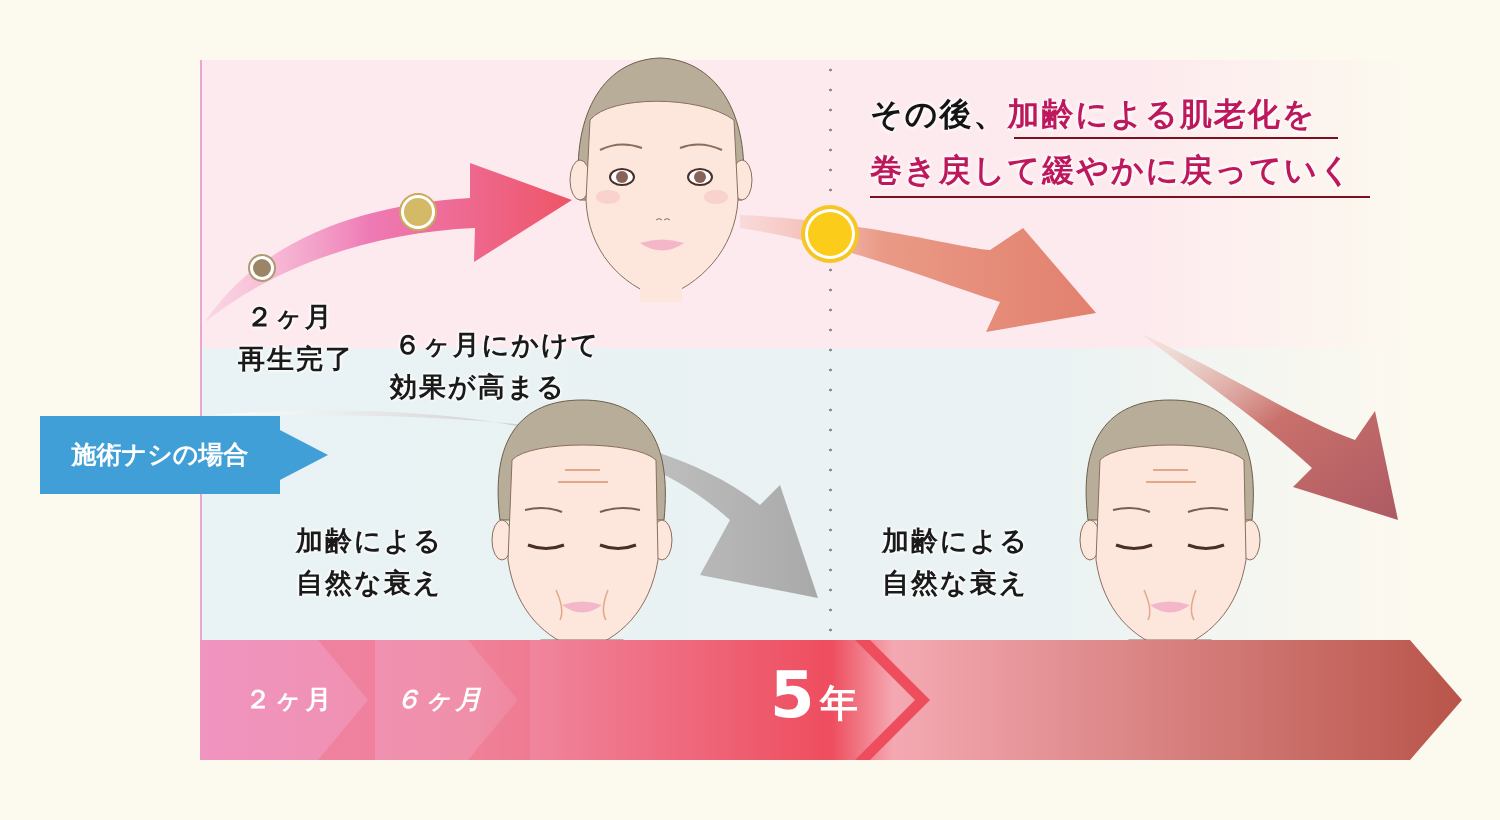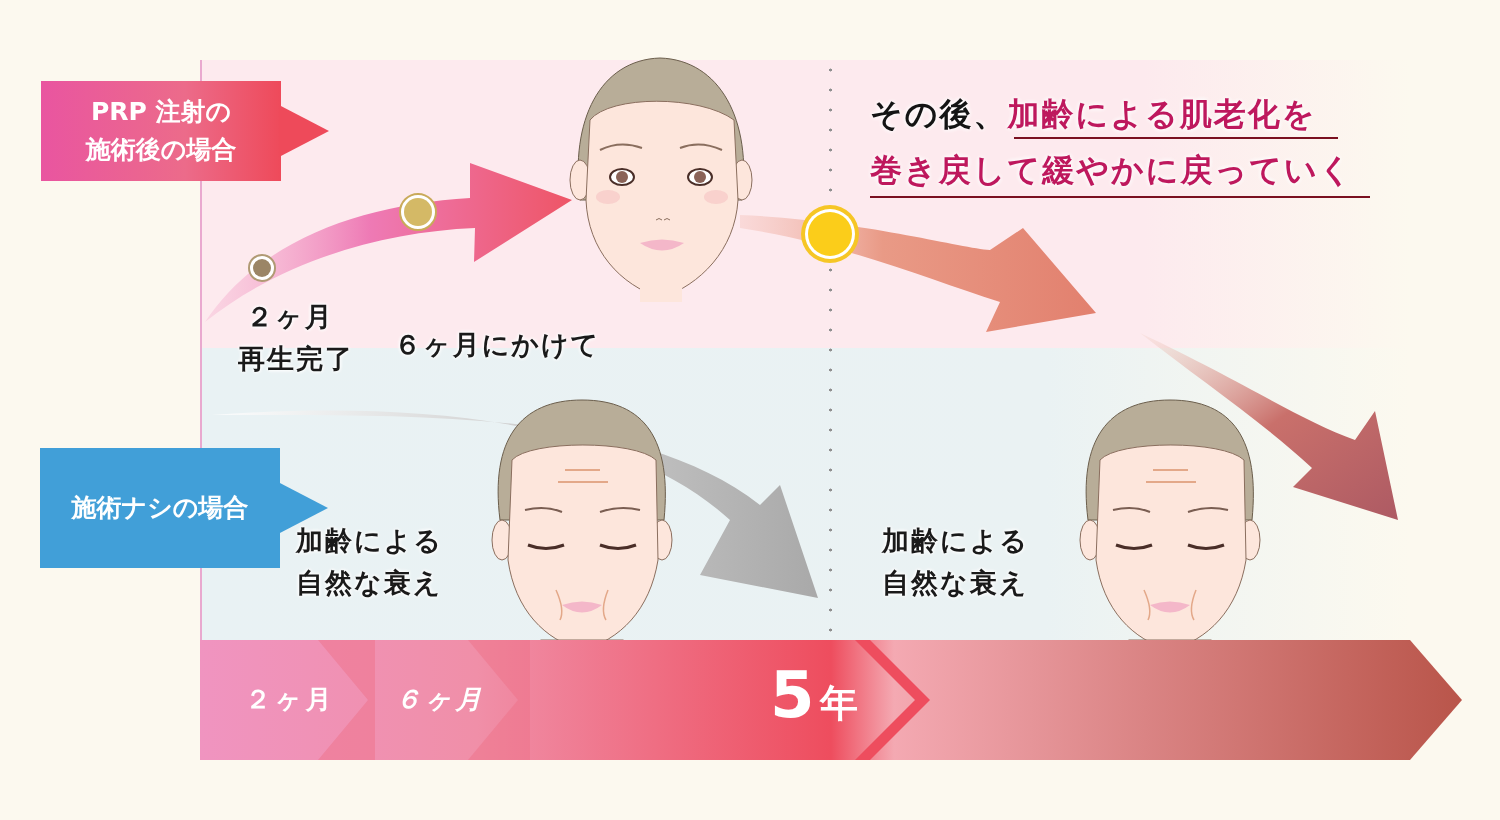--- a/index.html
+++ b/index.html
@@ -23,21 +23,21 @@
     .dotted-line {
       position: absolute; left: 829px; top: 60px; width: 3px; height: 580px;
       background-image: radial-gradient(circle, #8f8f8f 1.4px, transparent 1.6px);
       background-size: 3px 20px; background-repeat: repeat-y;
     }
 
     .label-tag { position: absolute; color: #fff; font-weight: bold; font-size: 25px; line-height: 38px; text-align: center; display: flex; align-items: center; justify-content: center; }
     .label-tag .tip { position: absolute; right: -48px; top: 50%; transform: translateY(-50%); width: 0; height: 0; border-top: 26px solid transparent; border-bottom: 26px solid transparent; border-left: 50px solid; }
     .tag-prp { left: 41px; top: 81px; width: 240px; height: 100px; background: linear-gradient(90deg, #e955a0 0%, #ec6b8a 60%, #ee4a5a 100%); flex-direction: column; }
     .tag-prp .tip { border-left-color: #ee4a5a; }
-    .tag-none { left: 40px; top: 448px; width: 240px; height: 120px; background: #419fd8; }
+    .tag-none { left: 40px; top: 416px; width: 240px; height: 78px; background: #419fd8; }
     .tag-none .tip { border-left-color: #419fd8; }
 
     .callout { position: absolute; font-weight: bold; font-size: 27px; color: #1a1a1a; line-height: 42px; letter-spacing: 2px; text-shadow: 0 0 4px #fff, 0 0 4px #fff, 0 0 3px #fff; }
     .headline { position: absolute; left: 870px; top: 86px; width: 510px; font-weight: bold; font-size: 32px; line-height: 56px; letter-spacing: 2px; color: #141414; text-shadow: 0 0 5px #fff, 0 0 5px #fff; }
     .headline .em { color: #be185d; }
     .underline { position: absolute; height: 2px; background: #7a1020; }
 
     .timeline { position: absolute; left: 200px; top: 640px; width: 1262px; height: 120px; }
     .tl-bg { position: absolute; inset: 0; }
     .tl-label { position: absolute; color: #fff; font-weight: bold; font-size: 26px; letter-spacing: 4px; }
@@ -157,36 +157,32 @@
       <path d="M 118 0 L 168 60 L 118 120 L 175 120 L 175 0 Z" fill="#ee6f86" opacity="0.45"></path>
       <path d="M 268 0 L 318 60 L 268 120 L 330 120 L 330 0 Z" fill="#ee6f86" opacity="0.45"></path>
       <path d="M 655 0 L 715 60 L 655 120 L 670 120 L 730 60 L 670 0 Z" fill="#ee4d5e"></path>
     </svg>
     <div class="tl-label" style="left:45px; top:42px;">２ヶ月</div>
     <div class="tl-label" style="left:195px; top:42px;font-style:italic;">６ヶ月</div>
     <div class="tl-big" style="left:570px; top:18px; font-size:64px;">5</div>
     <div class="tl-big" style="left:620px; top:38px; font-size:38px;">年</div>
   </div>
 
-  <div class="label-tag tag-prp">
-    <span>PRP 注射の</span>
-    <span>施術後の場合</span>
-    <span class="tip"></span>
-  </div>
   <div class="label-tag tag-none">
     <span>施術ナシの場合</span>
     <span class="tip"></span>
   </div>
 
   <div class="callout" style="left:238px; top:296px;">
     <div style="padding-left:8px;">２ヶ月</div>
     <div>再生完了</div>
   </div>
   <div class="callout" style="left:390px; top:296px;">
     <div style="padding-left:4px;margin-top:28px;">６ヶ月にかけて</div>
+    <div>効果が高まる</div>
   </div>
 
   <div class="callout" style="left:296px; top:520px;">
     <div>加齢による</div>
     <div>自然な衰え</div>
   </div>
   <div class="callout" style="left:882px; top:520px;">
     <div>加齢による</div>
     <div>自然な衰え</div>
   </div>

